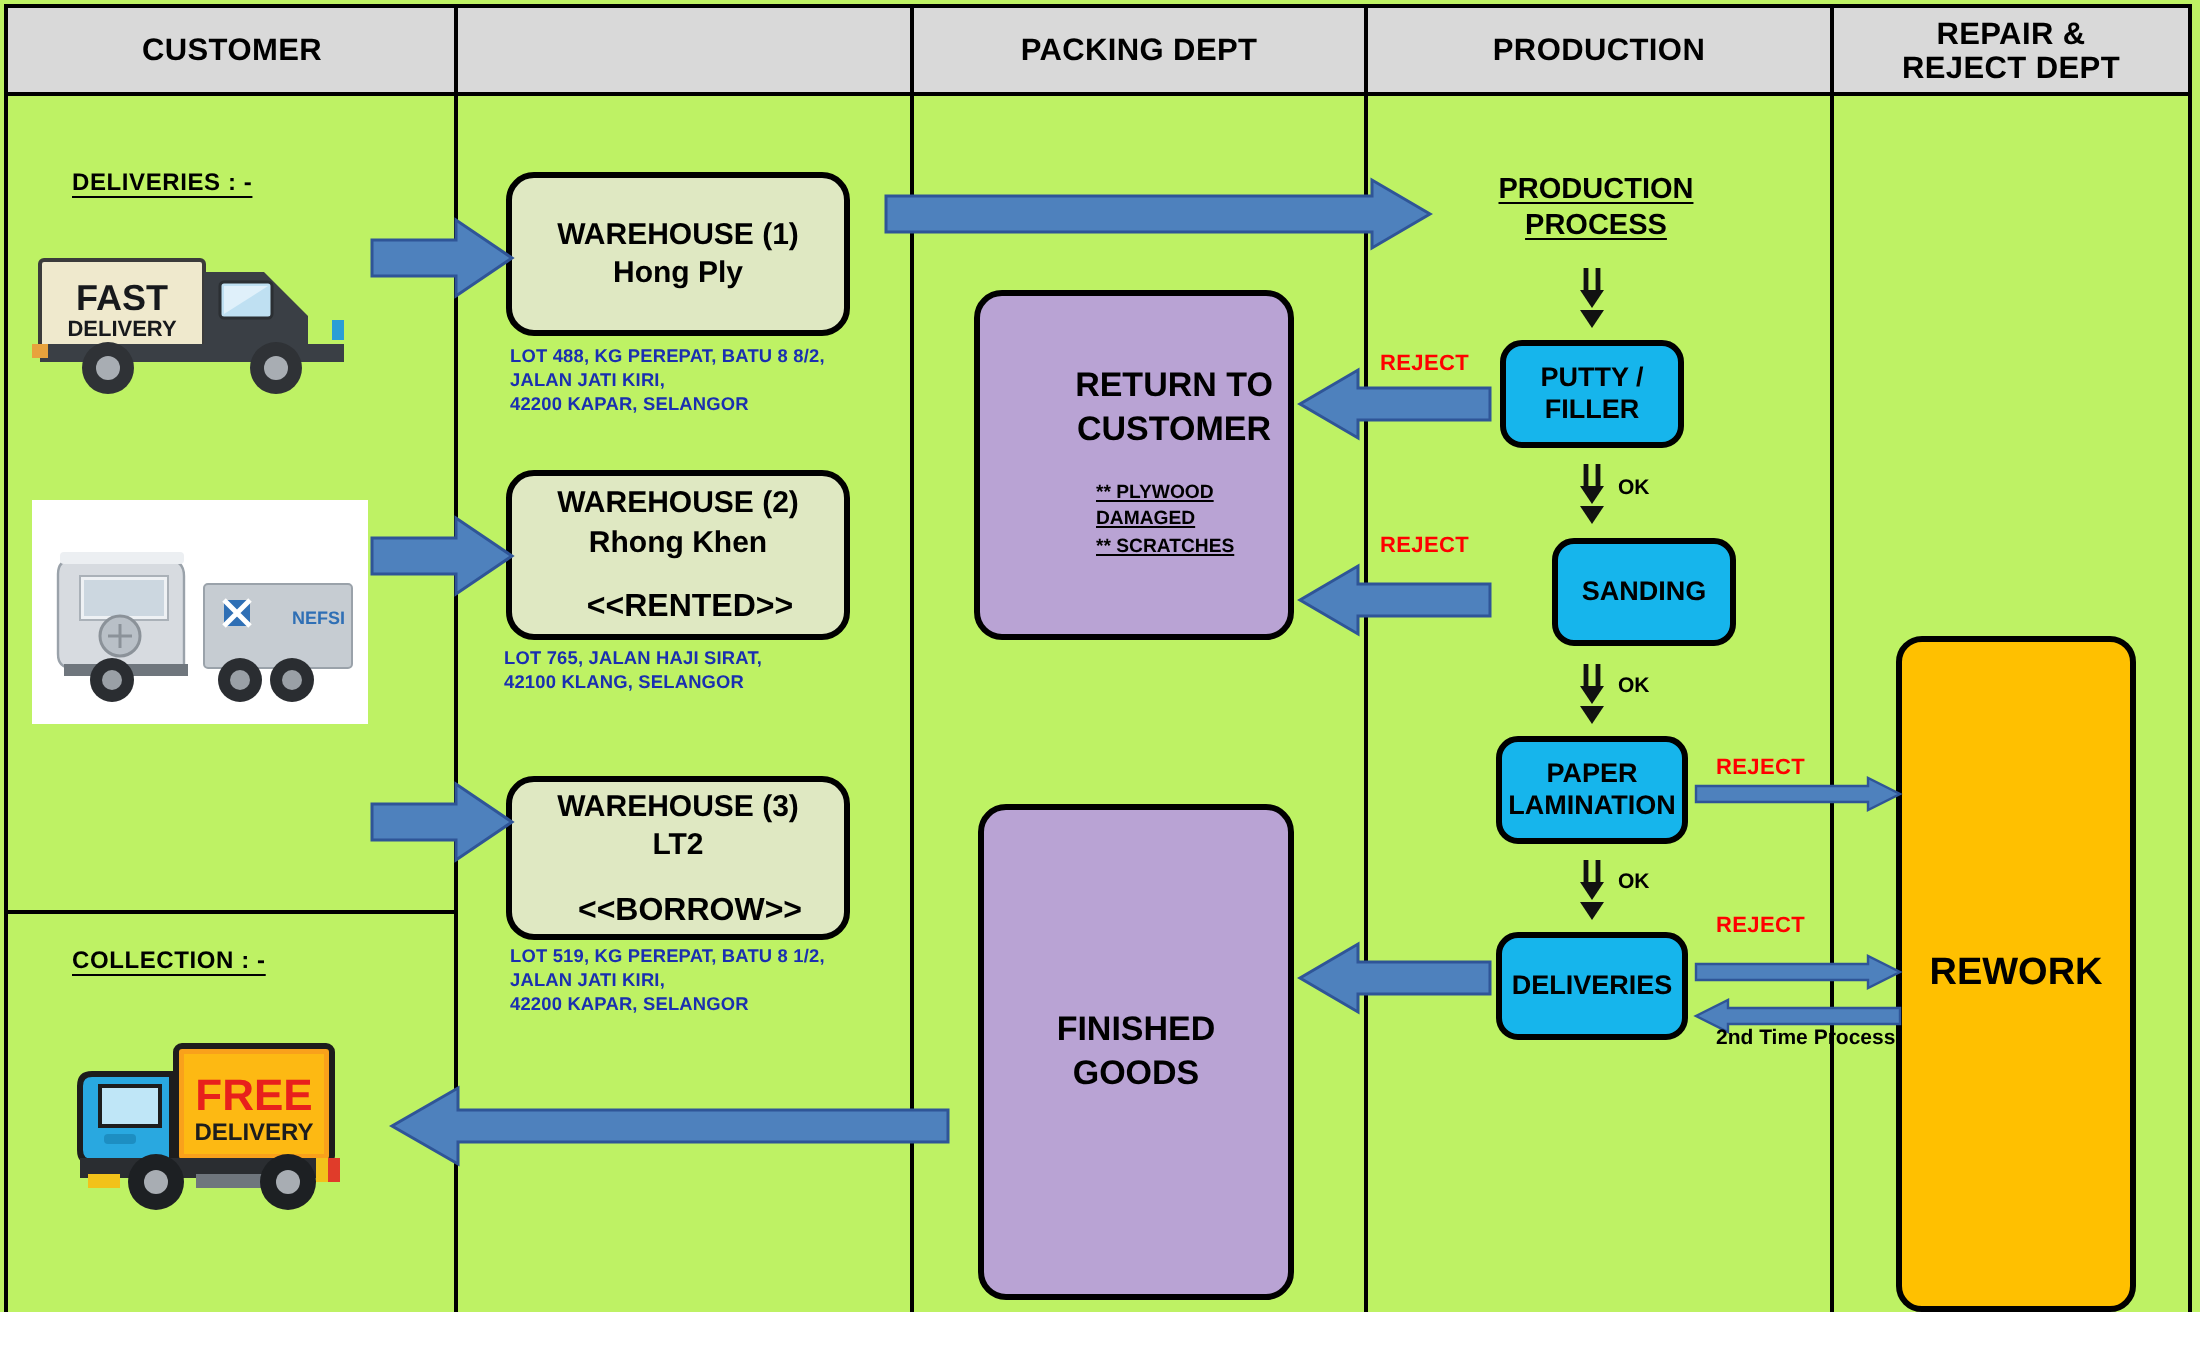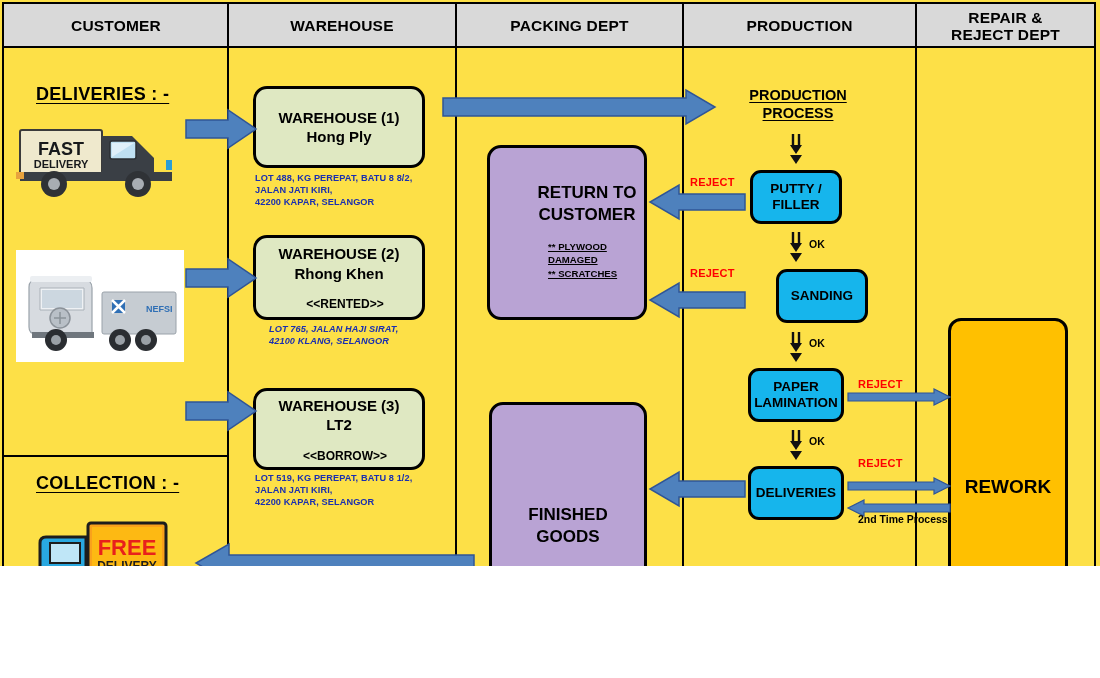--- a/index.html
+++ b/index.html
@@ -1,21 +1,21 @@
 <!DOCTYPE html>
 <html><head>
 <meta charset="utf-8">
 <style>
   html,body{margin:0;padding:0;background:#ffffff;}
   body{font-family:"Liberation Sans","DejaVu Sans",sans-serif;}
 
   #canvas{
     position:relative;
-    width:1100px;height:566px;
-    background:#fde047;
+    width:1100px;height:656px;
+    background:#bef264;
     overflow:hidden;
   }
 
   
   .frame{
     position:absolute;left:2px;top:2px;width:1094px;height:672px;
     border:2px solid #000;box-sizing:border-box;
   }
   .header-band{
     position:absolute;left:4px;top:4px;width:1090px;height:44px;
@@ -32,21 +32,21 @@
 
   
   .box{
     position:absolute;box-sizing:border-box;
     border:3px solid #000;border-radius:12px;
     display:flex;flex-direction:column;align-items:center;justify-content:center;
     text-align:center;color:#000;
   }
   .wh-box{background:#dfe8c2;border-radius:14px;}
   .wh-title{font-size:15px;font-weight:700;line-height:1.3;}
-  .wh-tag{font-size:12px;font-weight:700;margin-top:14px;margin-left:12px;}
+  .wh-tag{font-size:16px;font-weight:700;margin-top:14px;margin-left:12px;}
   .wh-addr{
     position:absolute;font-size:9.2px;font-weight:700;color:#1a2fb0;
     line-height:1.32;letter-spacing:.1px;white-space:pre-line;
   }
 
   .purple-box{background:#b9a3d4;border-radius:14px;}
   .purple-title{font-size:17px;font-weight:700;line-height:1.28;}
   .purple-notes{
     font-size:9.6px;font-weight:700;line-height:1.45;
     align-self:flex-start;margin-left:18px;margin-top:14px;text-align:left;
@@ -55,21 +55,21 @@
   }
 
   .proc-box{background:#16b5ec;border-radius:11px;}
   .proc-label{font-size:13.5px;font-weight:700;line-height:1.22;}
 
   .rework-box{background:#ffc000;border-radius:13px;}
   .rework-label{font-size:19px;font-weight:700;}
 
   
   .sect-title{
-    position:absolute;font-size:18px;font-weight:600;color:#000;
+    position:absolute;font-size:12px;font-weight:600;color:#000;
     text-decoration:underline;text-underline-offset:3px;letter-spacing:.3px;
   }
   .prod-title{
     position:absolute;text-align:center;font-size:14.5px;font-weight:700;
     line-height:1.26;color:#000;
   }
   .prod-title span{display:block;text-decoration:underline;text-underline-offset:2px;}
 
   
   .arrow{position:absolute;}
@@ -93,23 +93,20 @@
 </head>
 <body>
 
 <div id="canvas">
 
   <div class="frame"></div>
   <div class="header-band"></div>
 
   <div class="col-head" style="left:4px;width:224px;">
     <span>CUSTOMER</span>
-  </div>
-  <div class="col-head" style="left:229px;width:226px;">
-    <span>WAREHOUSE</span>
   </div>
   <div class="col-head" style="left:457px;width:225px;border-radius:15px;">
     <span>PACKING DEPT</span>
   </div>
   <div class="col-head" style="left:684px;width:231px;">
     <span>PRODUCTION</span>
   </div>
   <div class="col-head" style="left:917px;width:177px;white-space:pre-line;">
     <span>REPAIR &amp;
 REJECT DEPT</span>
@@ -197,21 +194,21 @@
 JALAN JATI KIRI,
 42200 KAPAR, SELANGOR</div>
 
   <div class="box wh-box" style="left:253px;top:235px;width:172px;height:85px;">
     <div class="wh-title">
       <span>WAREHOUSE (2)</span><br>
       <span>Rhong Khen</span>
     </div>
     <div class="wh-tag">&lt;&lt;RENTED&gt;&gt;</div>
   </div>
-  <div class="wh-addr" style="left:269px;top:323px;width:180px;font-style:italic;">LOT 765, JALAN HAJI SIRAT,
+  <div class="wh-addr" style="left:252px;top:323px;width:180px;">LOT 765, JALAN HAJI SIRAT,
 42100 KLANG, SELANGOR</div>
 
   <div class="box wh-box" style="left:253px;top:388px;width:172px;height:82px;">
     <div class="wh-title">
       <span>WAREHOUSE (3)</span><br>
       <span>LT2</span>
     </div>
     <div class="wh-tag">&lt;&lt;BORROW&gt;&gt;</div>
   </div>
   <div class="wh-addr" style="left:255px;top:472px;width:180px;">LOT 519, KG PEREPAT, BATU 8 1/2,

